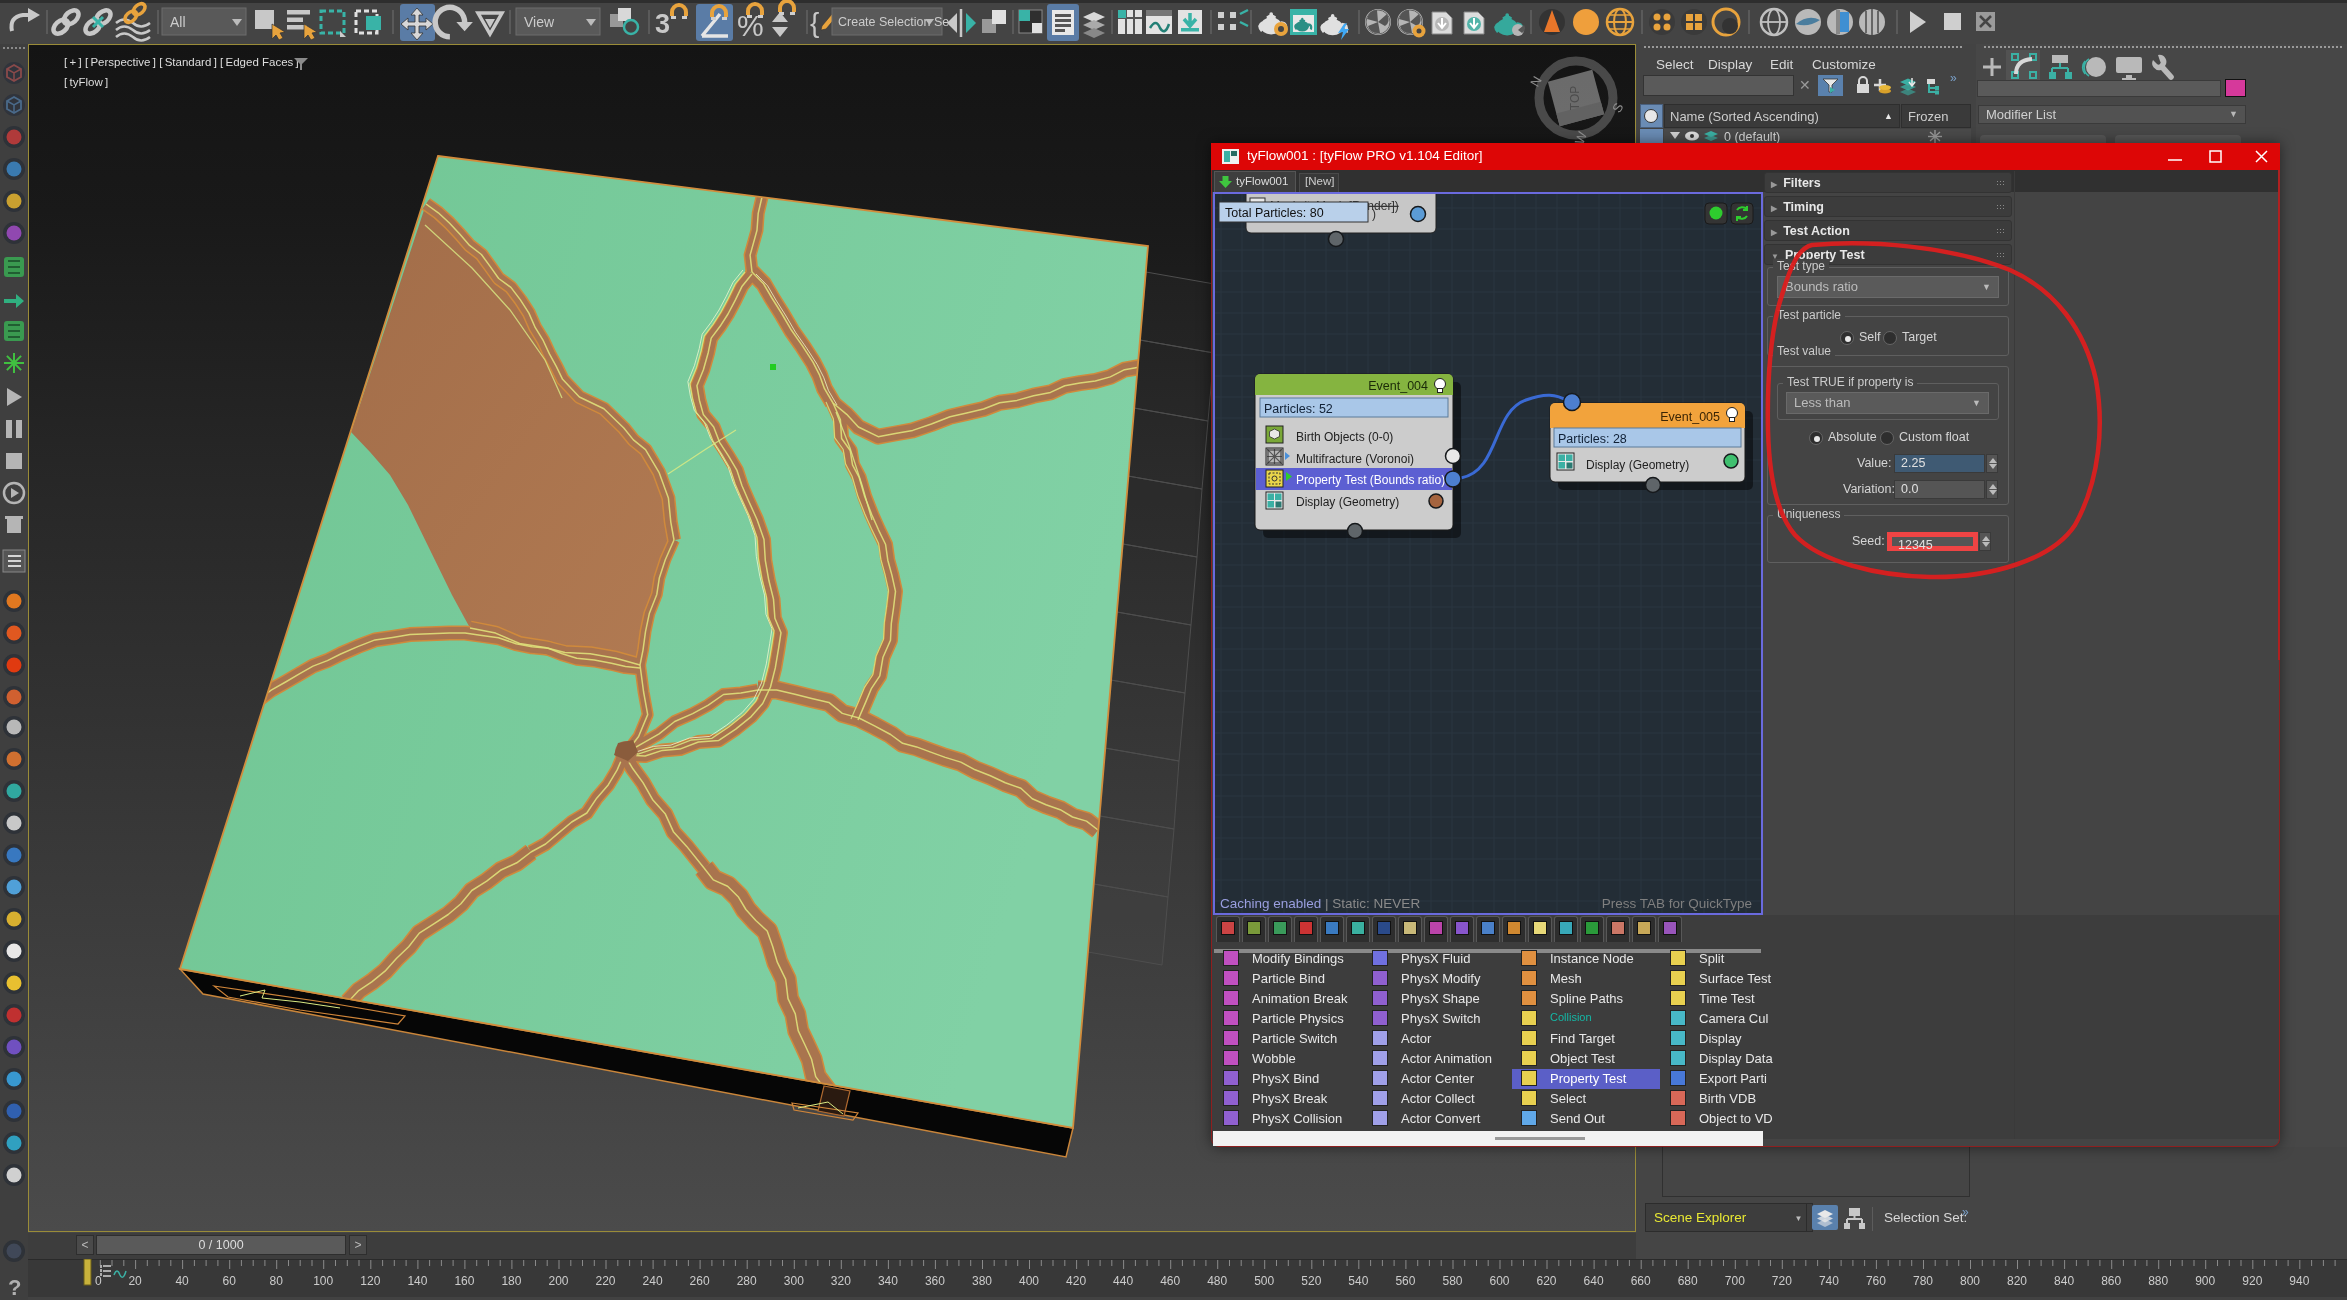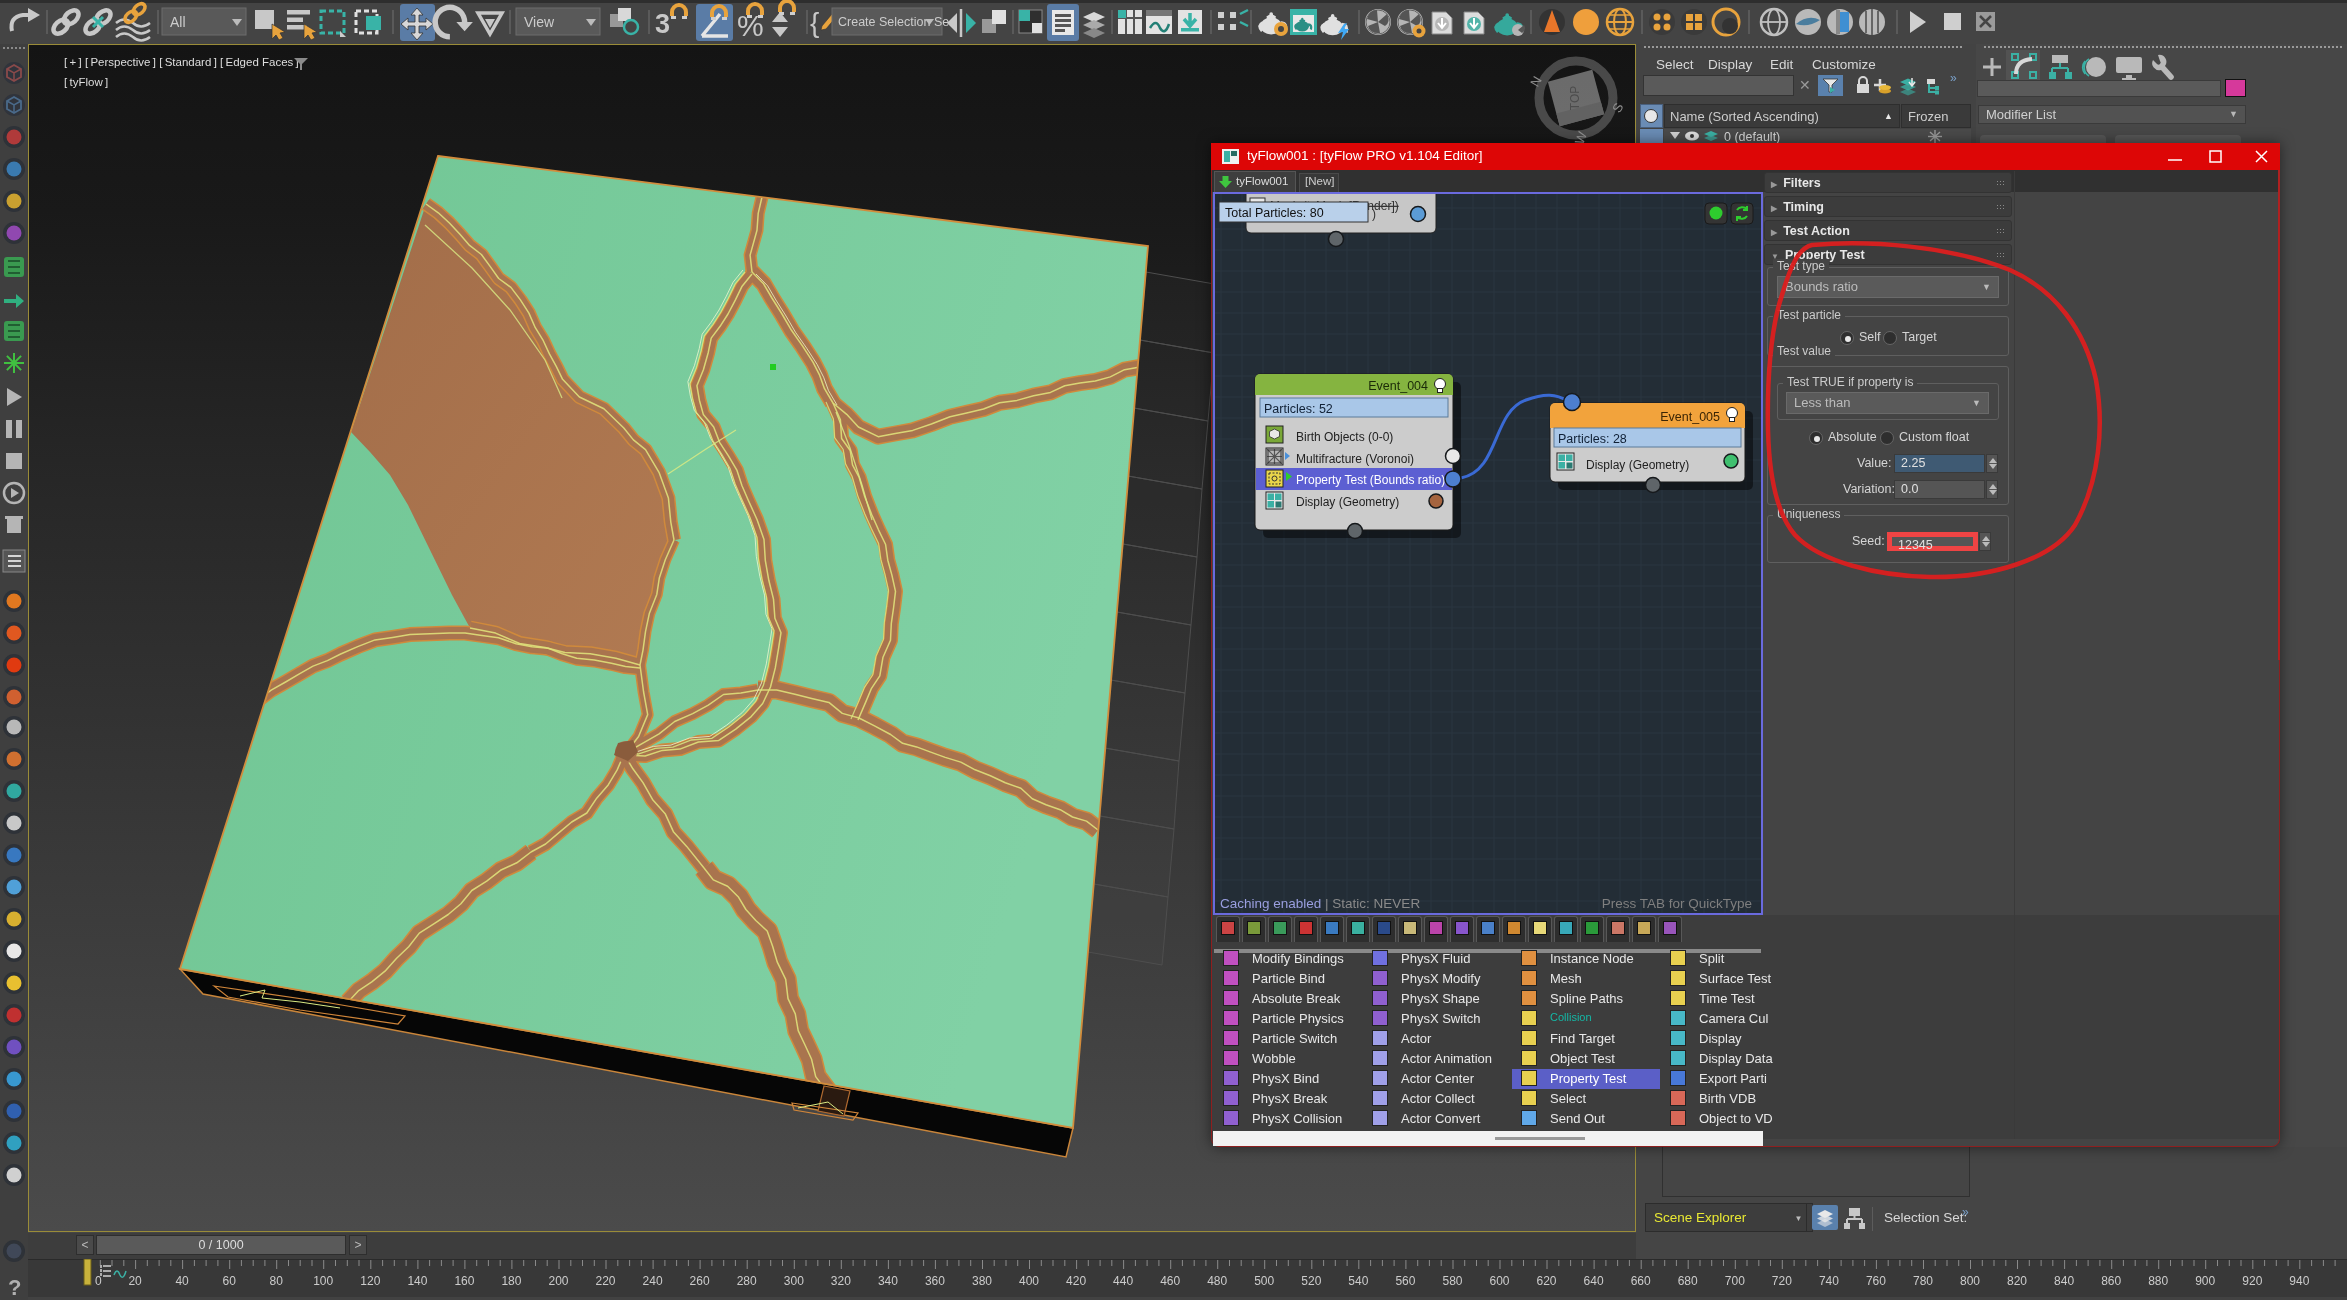--- a/index.html
+++ b/index.html
@@ -1254,21 +1254,21 @@
 <div class="abs" style="left:1632px;top:916px;width:24px;height:26px;background:#2e2e2e;border:1px solid #585858;border-bottom:none;border-radius:3px 3px 0 0;"></div>
 <div class="abs" style="left:1637px;top:921px;width:14px;height:14px;background:#c8a858;border:1px solid #111;"></div>
 <div class="abs" style="left:1658px;top:916px;width:24px;height:26px;background:#2e2e2e;border:1px solid #585858;border-bottom:none;border-radius:3px 3px 0 0;"></div>
 <div class="abs" style="left:1663px;top:921px;width:14px;height:14px;background:#9955bb;border:1px solid #111;"></div>
 <div class="abs" style="left:1214px;top:949px;width:547px;height:4px;background:#8a8a8a;"></div>
 <div class="abs" style="left:1223px;top:950px;width:16px;height:16px;background:#c050c0;border:1px solid #222;"></div>
 <div class="abs" style="left:1252px;top:951px;font-size:13px;color:#e8e8e8;">Modify Bindings</div>
 <div class="abs" style="left:1223px;top:970px;width:16px;height:16px;background:#c050c0;border:1px solid #222;"></div>
 <div class="abs" style="left:1252px;top:971px;font-size:13px;color:#e8e8e8;">Particle Bind</div>
 <div class="abs" style="left:1223px;top:990px;width:16px;height:16px;background:#c050c0;border:1px solid #222;"></div>
-<div class="abs" style="left:1252px;top:991px;font-size:13px;color:#e8e8e8;">Absolute Break</div>
+<div class="abs" style="left:1252px;top:991px;font-size:13px;color:#e8e8e8;">Animation Break</div>
 <div class="abs" style="left:1223px;top:1010px;width:16px;height:16px;background:#c050c0;border:1px solid #222;"></div>
 <div class="abs" style="left:1252px;top:1011px;font-size:13px;color:#e8e8e8;">Particle Physics</div>
 <div class="abs" style="left:1223px;top:1030px;width:16px;height:16px;background:#c050c0;border:1px solid #222;"></div>
 <div class="abs" style="left:1252px;top:1031px;font-size:13px;color:#e8e8e8;">Particle Switch</div>
 <div class="abs" style="left:1223px;top:1050px;width:16px;height:16px;background:#c050c0;border:1px solid #222;"></div>
 <div class="abs" style="left:1252px;top:1051px;font-size:13px;color:#e8e8e8;">Wobble</div>
 <div class="abs" style="left:1223px;top:1070px;width:16px;height:16px;background:#9060d0;border:1px solid #222;"></div>
 <div class="abs" style="left:1252px;top:1071px;font-size:13px;color:#e8e8e8;">PhysX Bind</div>
 <div class="abs" style="left:1223px;top:1090px;width:16px;height:16px;background:#9060d0;border:1px solid #222;"></div>
 <div class="abs" style="left:1252px;top:1091px;font-size:13px;color:#e8e8e8;">PhysX Break</div>

